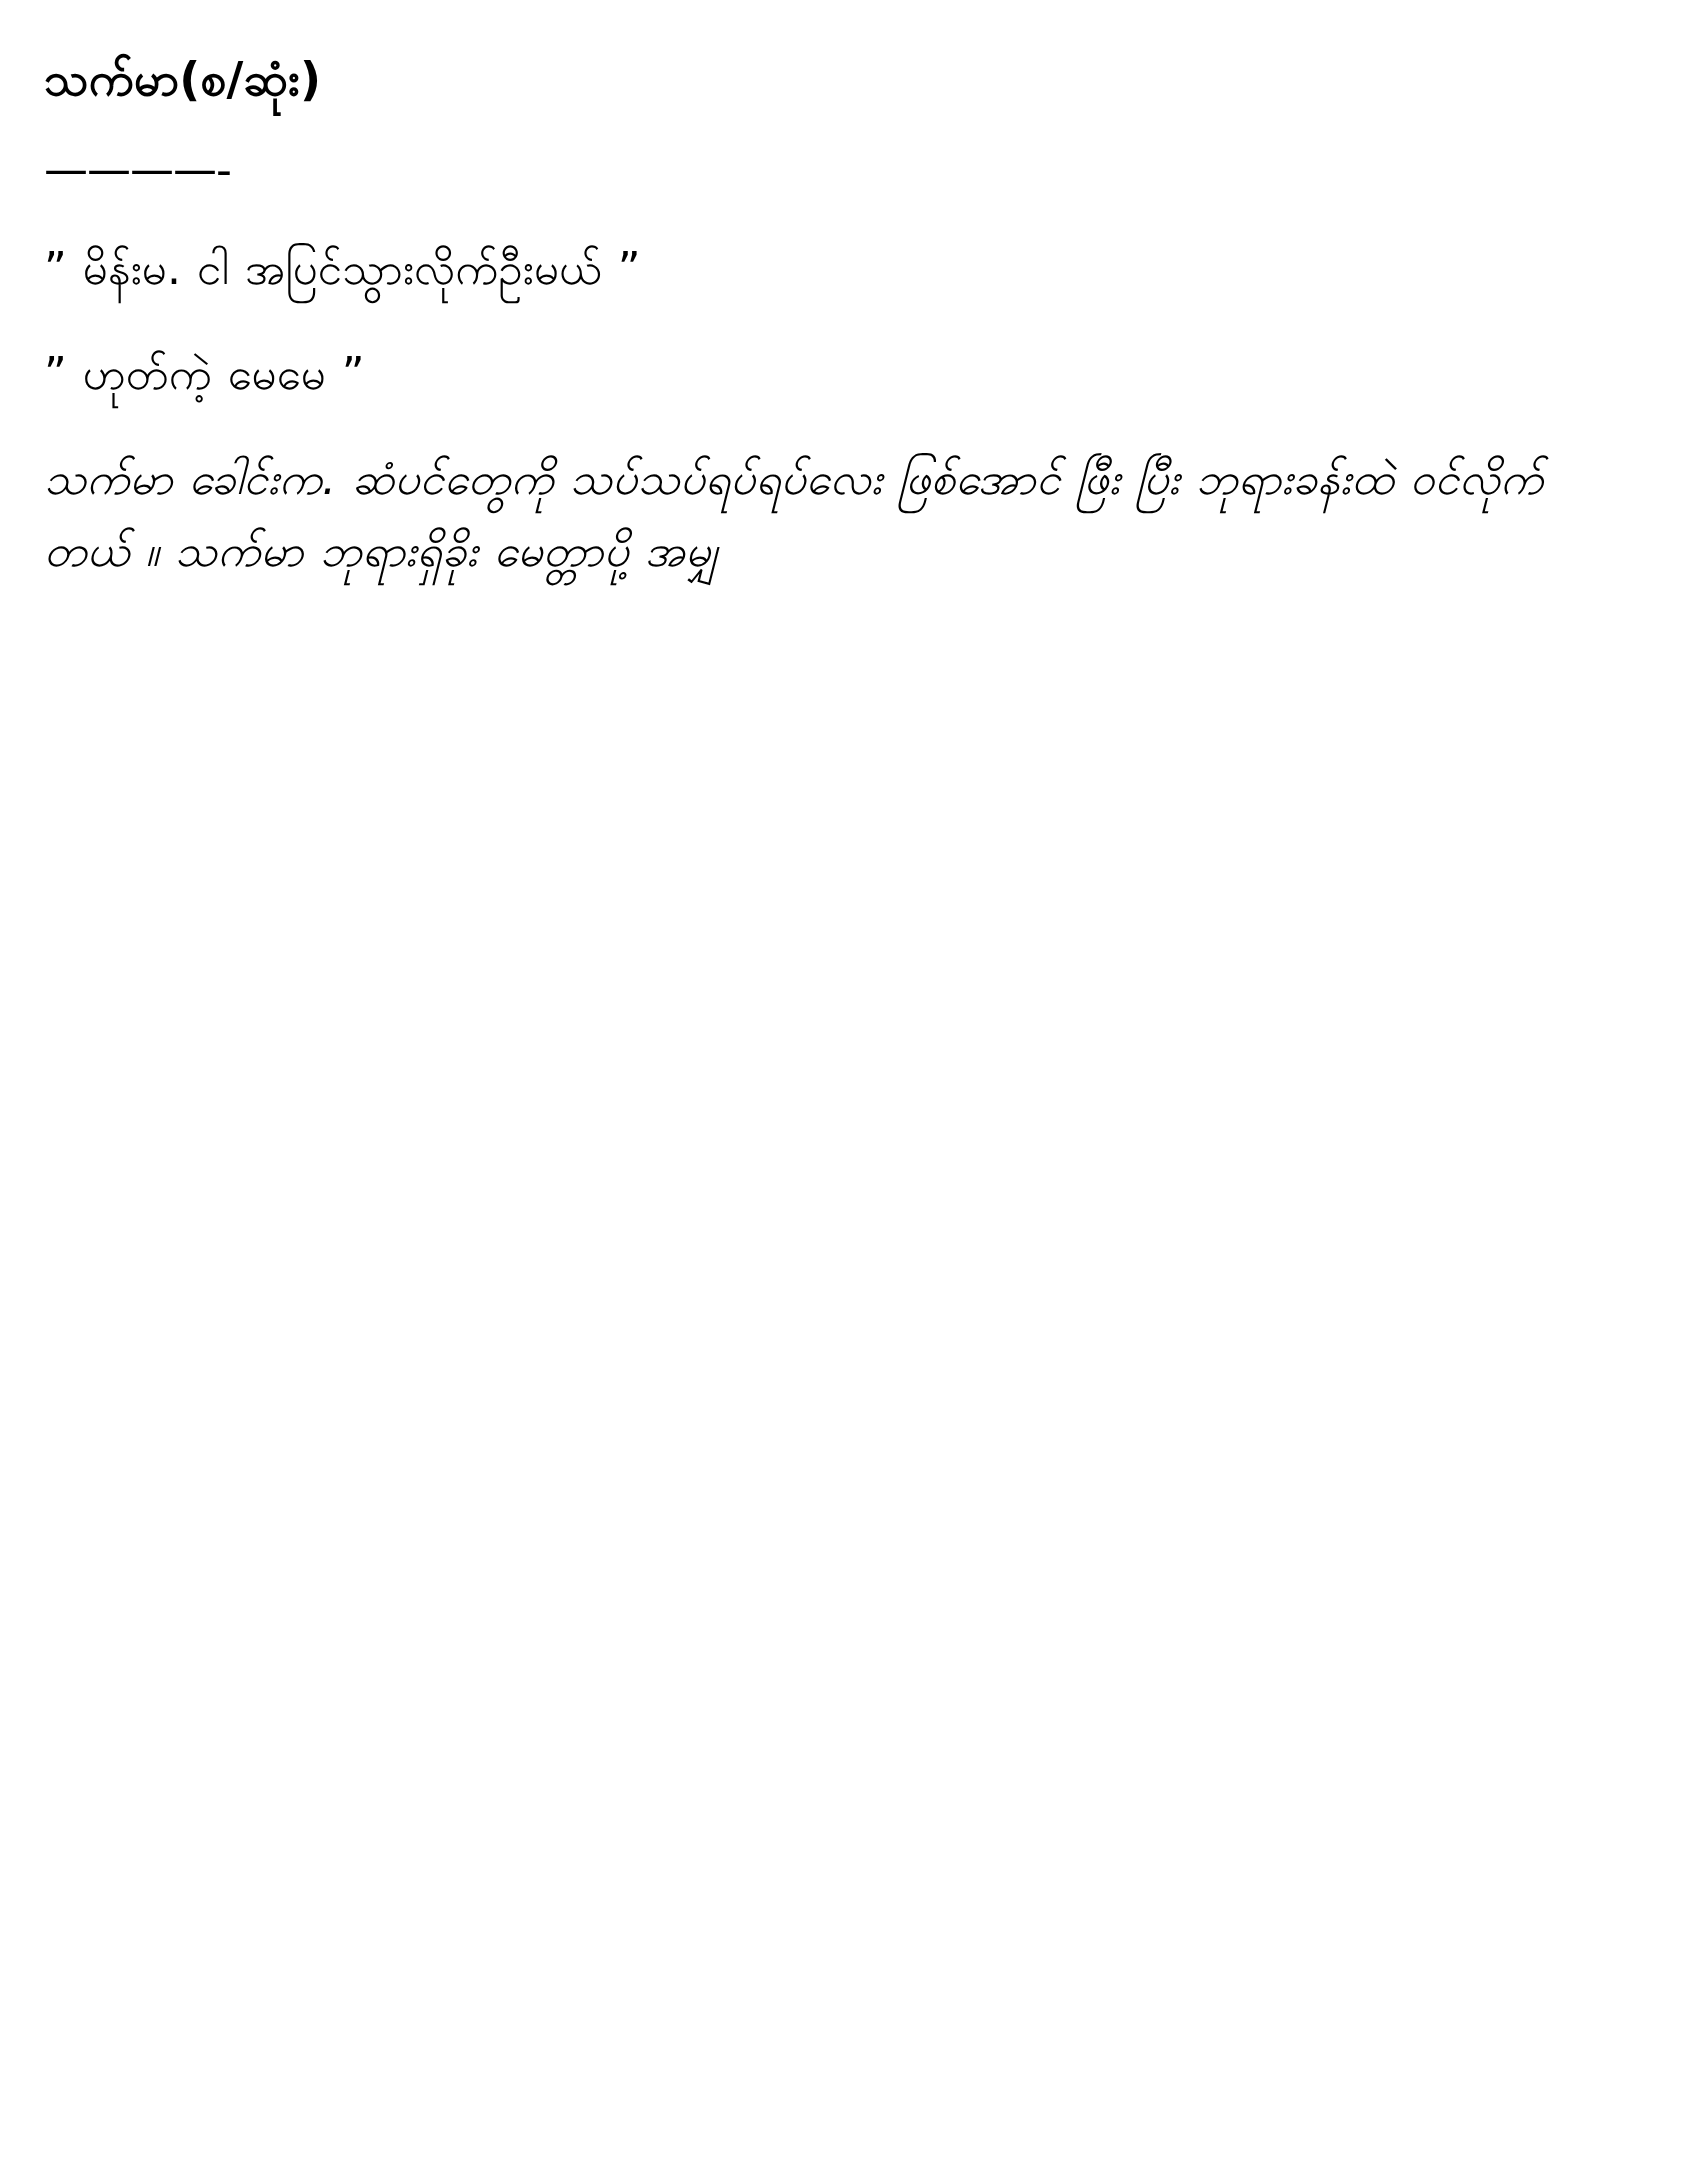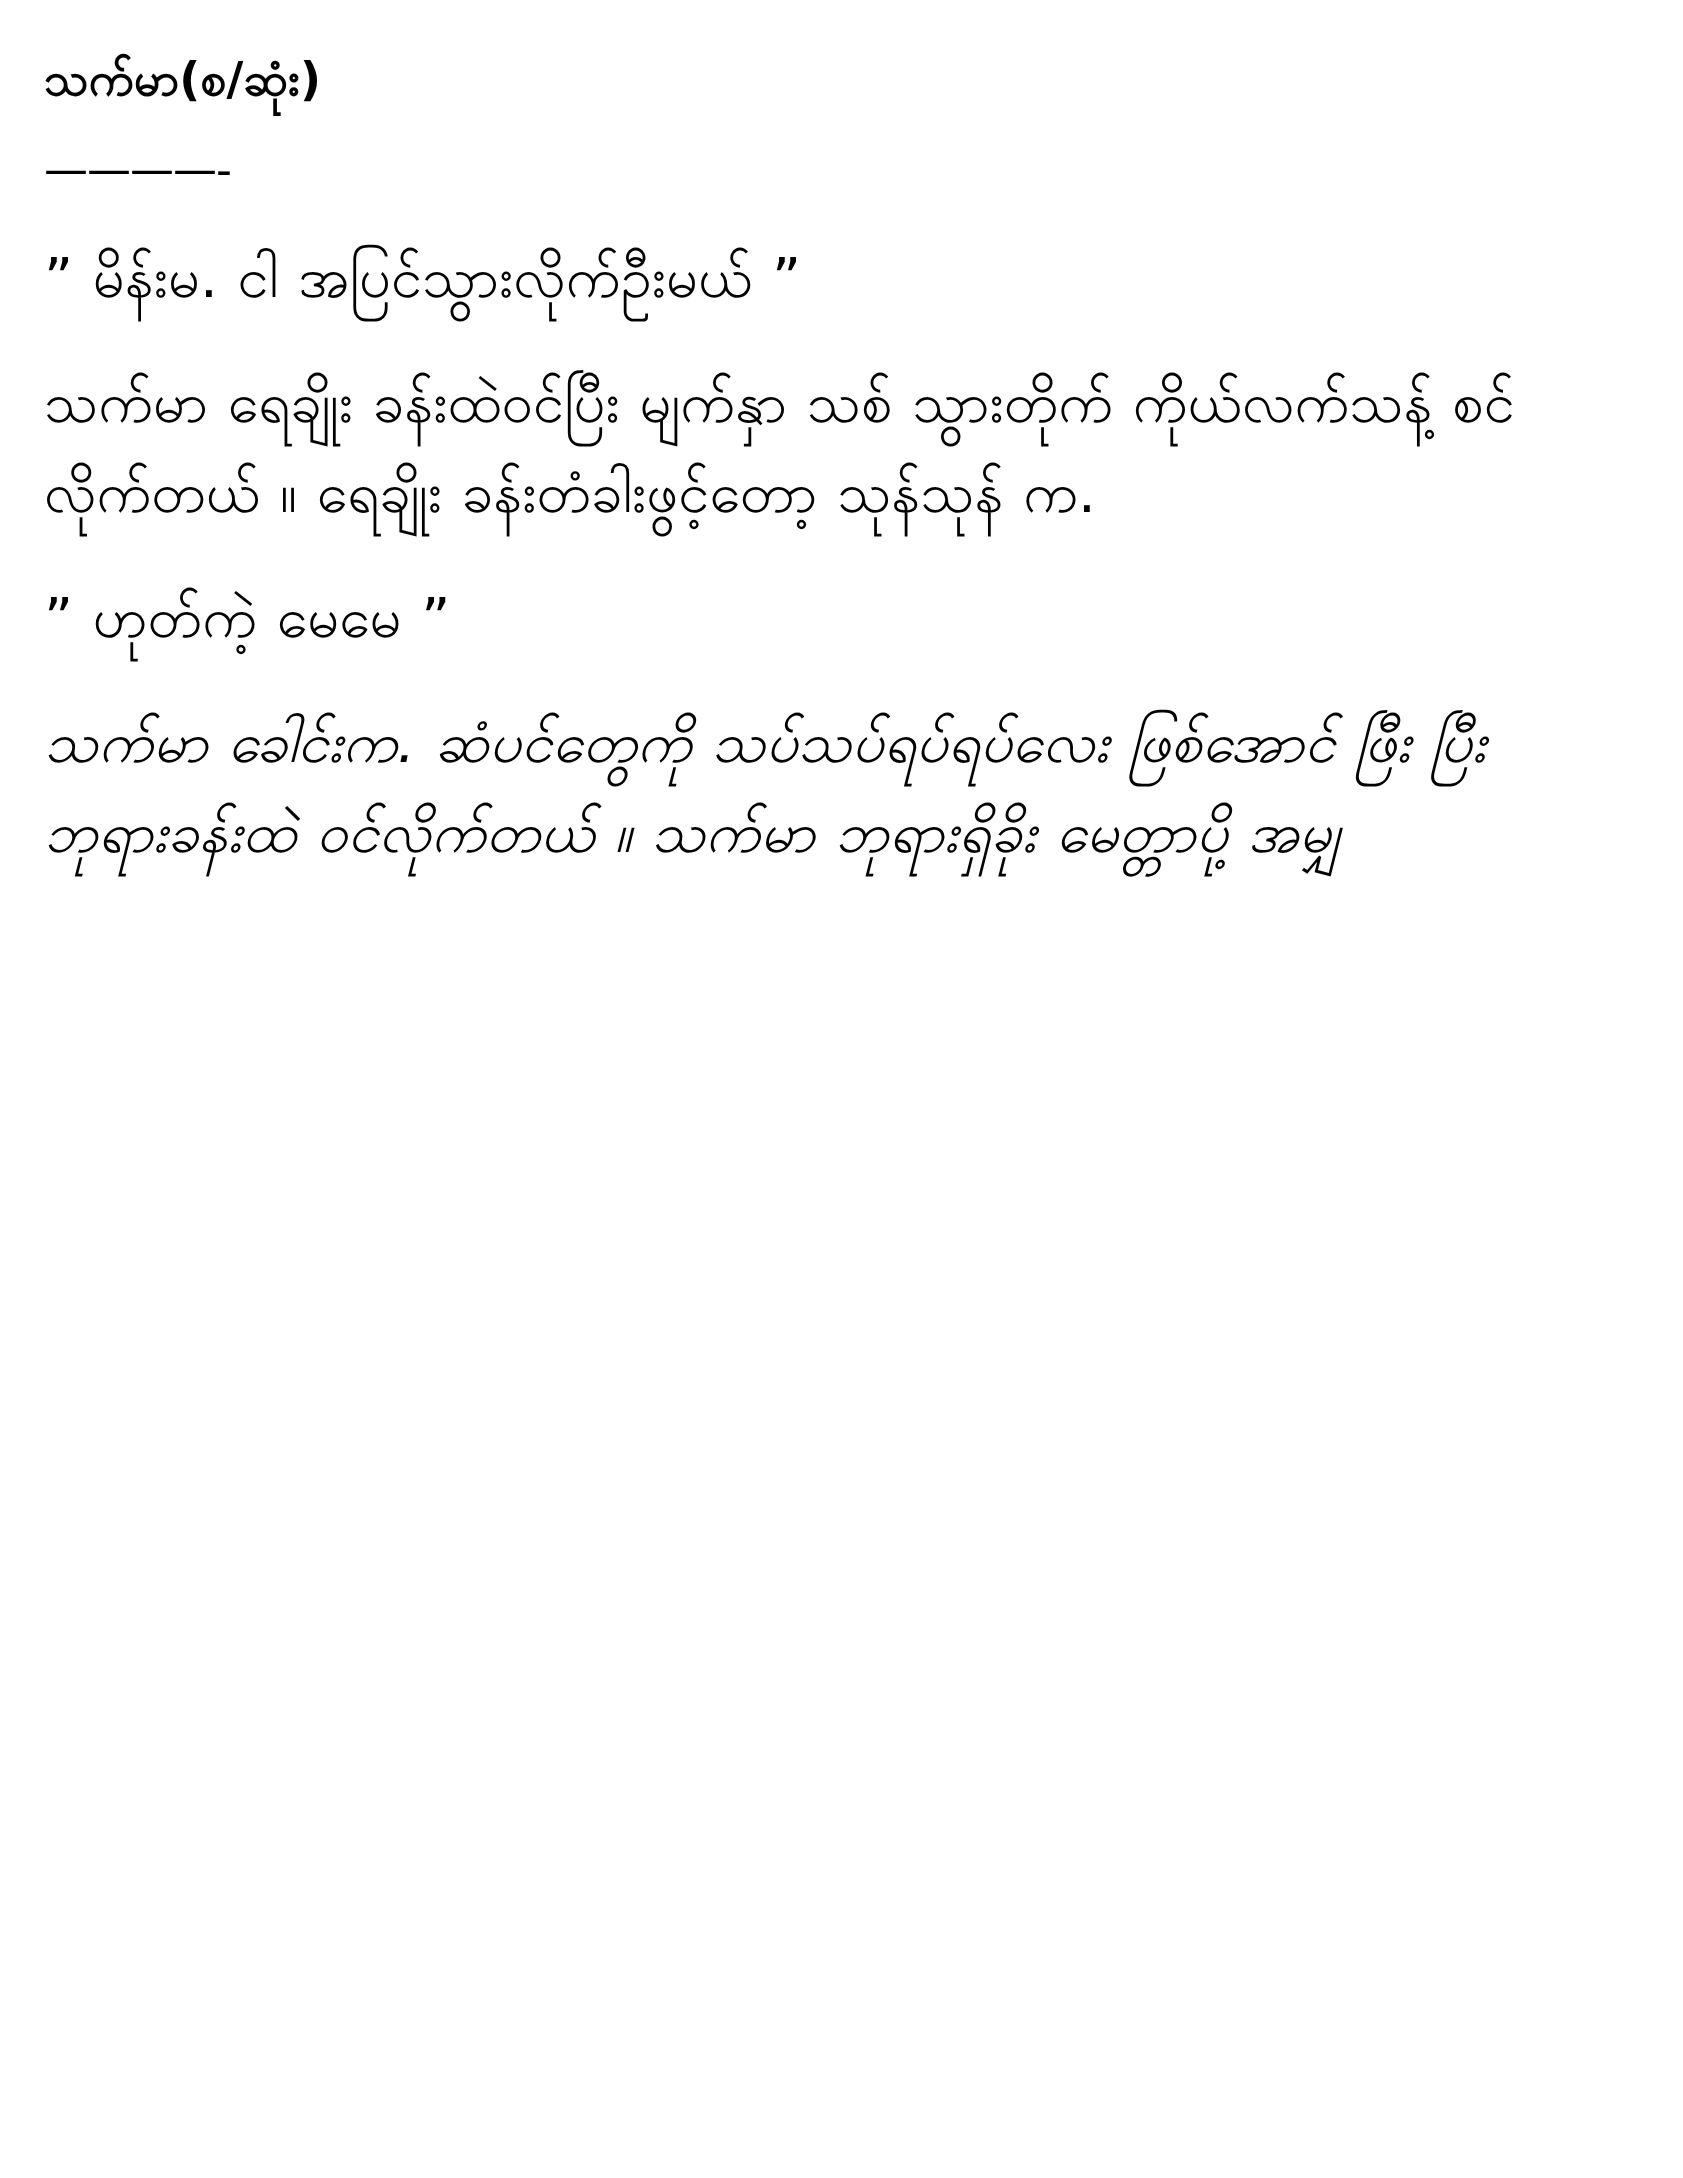--- a/index.html
+++ b/index.html
@@ -27,21 +27,21 @@
     margin: 0 0 34px 0;
     letter-spacing: 0.2px;
   }
   .divider-text {
     font-size: 44px;
     line-height: 1.2;
     margin: 0 0 36px 0;
     letter-spacing: -1px;
   }
   .para {
-    font-size: 56px;
+    font-size: 44px;
     line-height: 1.62;
     margin: 0 0 34px 0;
     text-align: left;
     word-spacing: 2px;
   }
   .para.quote {
     margin-bottom: 34px;
   }
   .para:last-child {
     margin-bottom: 0;
@@ -51,18 +51,17 @@
 </head>
 <body>
 
 <div class="page">
 
   <h1 class="doc-title">သက်မာ(စ/ဆုံး)</h1>
 
   <div class="divider-text">————-</div>
 
   <p class="para quote">” မိန်းမ. ငါ အပြင်သွားလိုက်ဦးမယ် ”</p>
-  <p class="para">သက်မာ ရေချိုး ခန်းထဲဝင်ပြီး မျက်နှာ သစ် သွားတိုက် ကိုယ်လက်သန့် စင်လိုက်တယ် ။ ရေချိုး ခန်းတံခါးဖွင့်တော့ သုန်သုန် က.</p>
   <p class="para quote">” ဟုတ်ကဲ့ မေမေ ”</p>
   <p class="para">သက်မာ ခေါင်းက. ဆံပင်တွေကို သပ်သပ်ရပ်ရပ်လေး ဖြစ်အောင် ဖြီး ပြီး ဘုရားခန်းထဲ ဝင်လိုက်တယ် ။ သက်မာ ဘုရားရှိခိုး မေတ္တာပို့ အမျှ</p>
 
 </div>
 
 
 </body></html>

